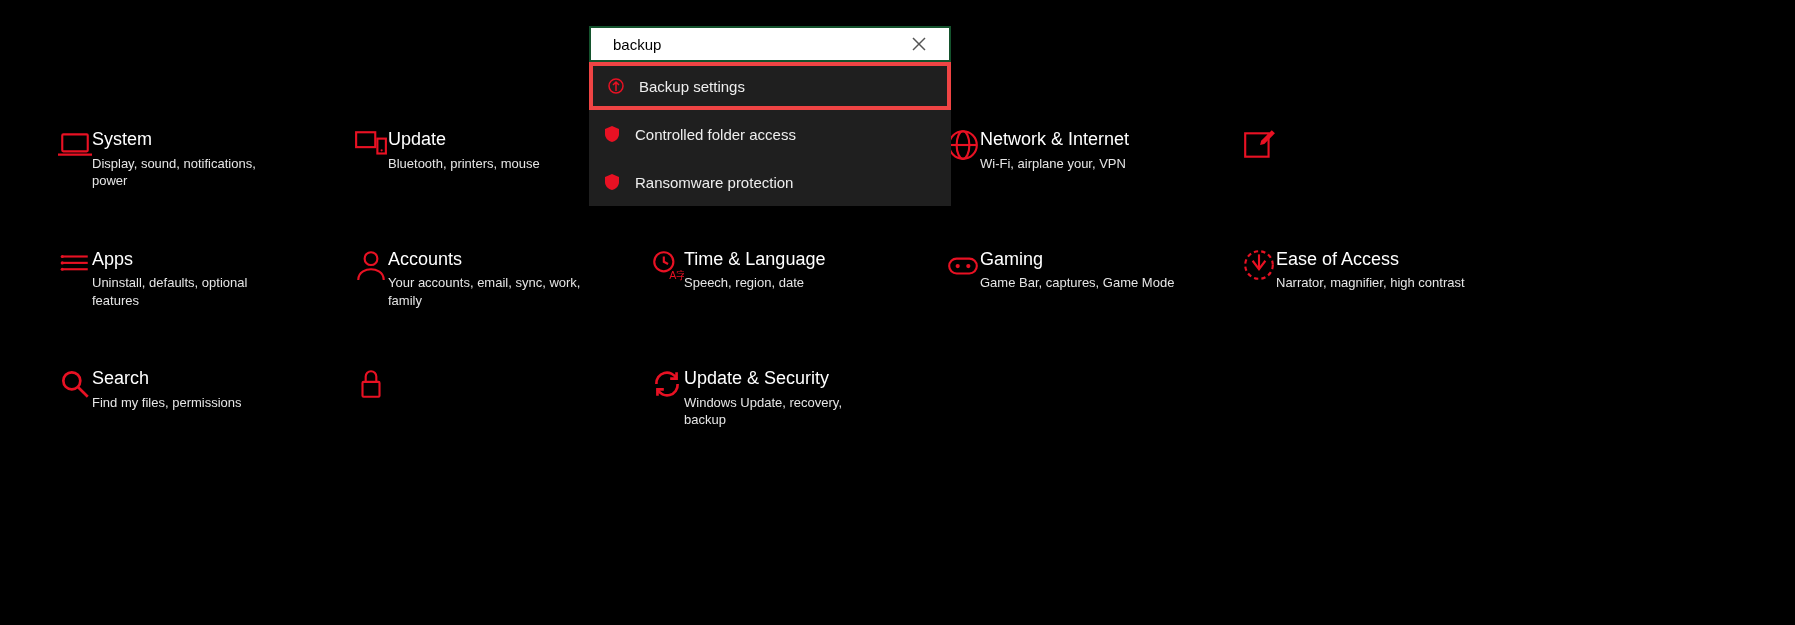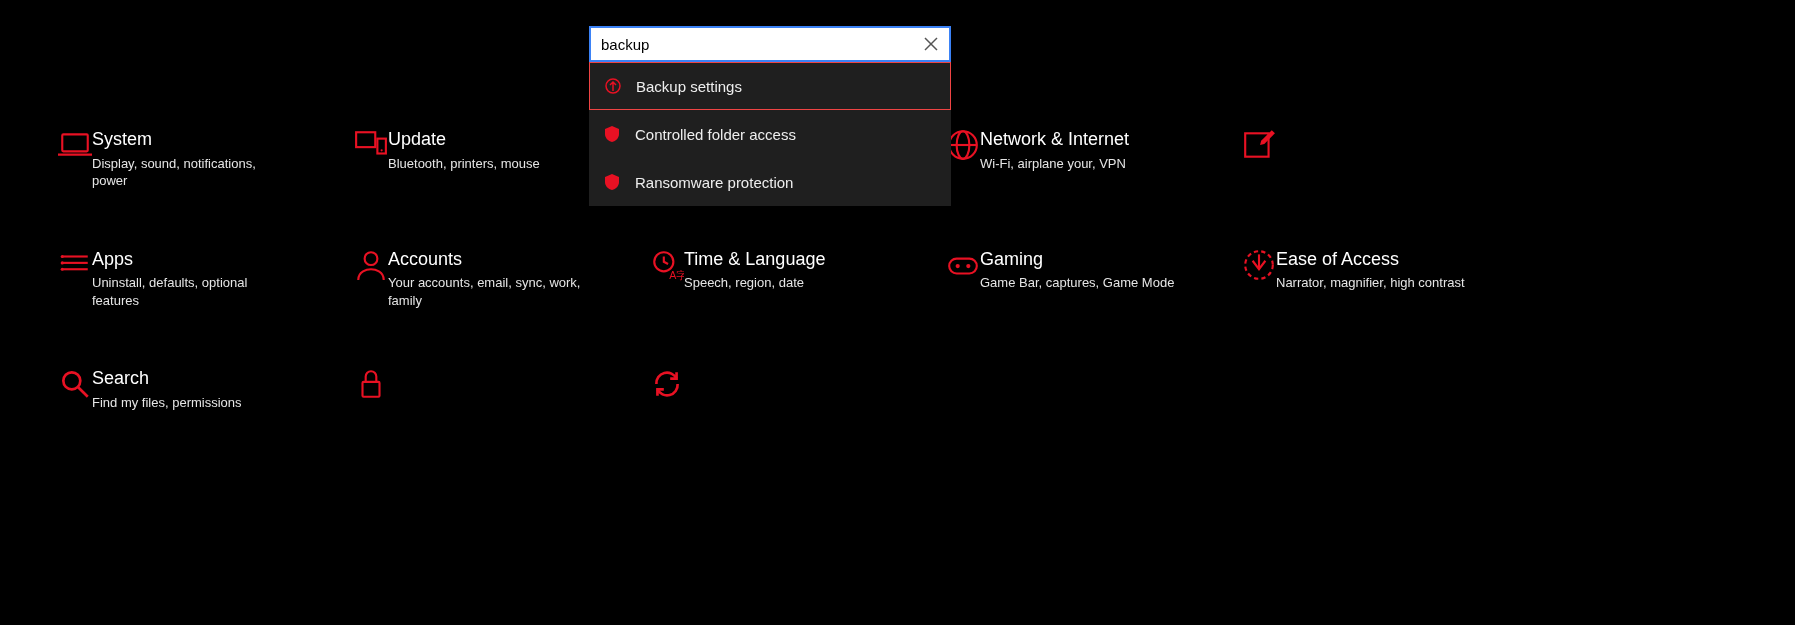--- a/index.html
+++ b/index.html
@@ -19,22 +19,22 @@
     top: 26px;
     left: 589px;
     width: 362px;
     z-index: 10;
   }
   .search-box {
     background: #fff;
     height: 36px;
     display: flex;
     align-items: center;
-    padding: 0 10px;
-    border: 2px solid #3b82f6;
+    padding: 0 22px;
+    border: 2px solid #14532d;
   }
   .search-input {
     flex: 1;
     border: none;
     outline: none;
     font-size: 15px;
     color: #000;
     background: transparent;
     font-family: inherit;
   }
@@ -50,21 +50,21 @@
     display: flex;
     align-items: center;
     height: 48px;
     padding: 0 14px;
     color: #eee;
     font-size: 15px;
     cursor: pointer;
     gap: 14px;
   }
   .suggestion.highlight {
-    border: 1px solid #ef4444;
+    border: 4px solid #ef4444;
   }
   .sug-icon {
     width: 18px; height: 18px;
     flex-shrink: 0;
   }
   .sug-icon svg { width: 100%; height: 100%; display: block; }
 
   
   .grid {
     position: absolute;
@@ -350,14 +350,18 @@
           <use href="#ic-lock"></use>
         </svg>
       </span>
     </div>
     <div class="cat">
       <span class="cat-icon">
         <svg viewBox="0 0 32 32">
           <use href="#ic-update"></use>
         </svg>
       </span>
+      <div class="cat-text">
+        <div class="cat-title">Update &amp; Security</div>
+        <div class="cat-desc">Windows Update, recovery, backup</div>
+      </div>
     </div>
   </div>
 
 </body></html>

